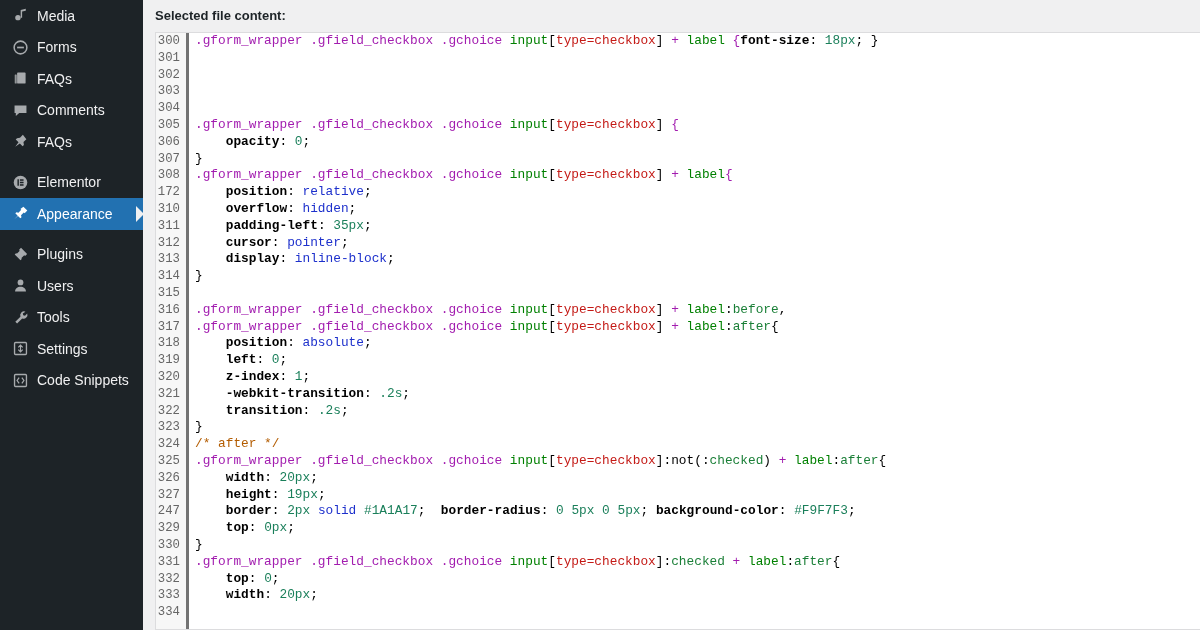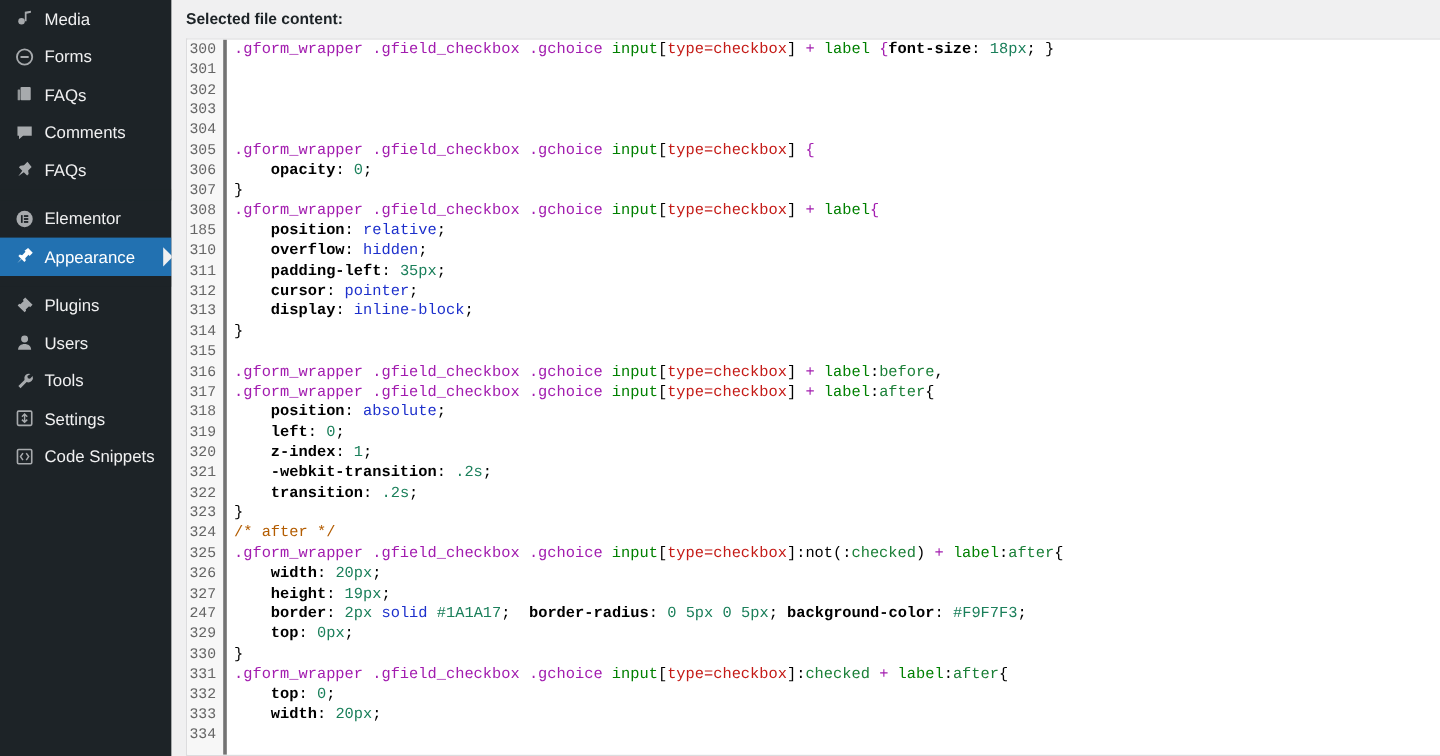--- a/index.html
+++ b/index.html
@@ -275,21 +275,21 @@
         <div class="gutter" id="gutter">
             <div class="ln">300</div>
             <div class="ln">301</div>
             <div class="ln">302</div>
             <div class="ln">303</div>
             <div class="ln">304</div>
             <div class="ln">305</div>
             <div class="ln">306</div>
             <div class="ln">307</div>
             <div class="ln">308</div>
-            <div class="ln">185</div>
+            <div class="ln">172</div>
             <div class="ln">310</div>
             <div class="ln">311</div>
             <div class="ln">312</div>
             <div class="ln">313</div>
             <div class="ln">314</div>
             <div class="ln">315</div>
             <div class="ln">316</div>
             <div class="ln">317</div>
             <div class="ln">318</div>
             <div class="ln">319</div>

